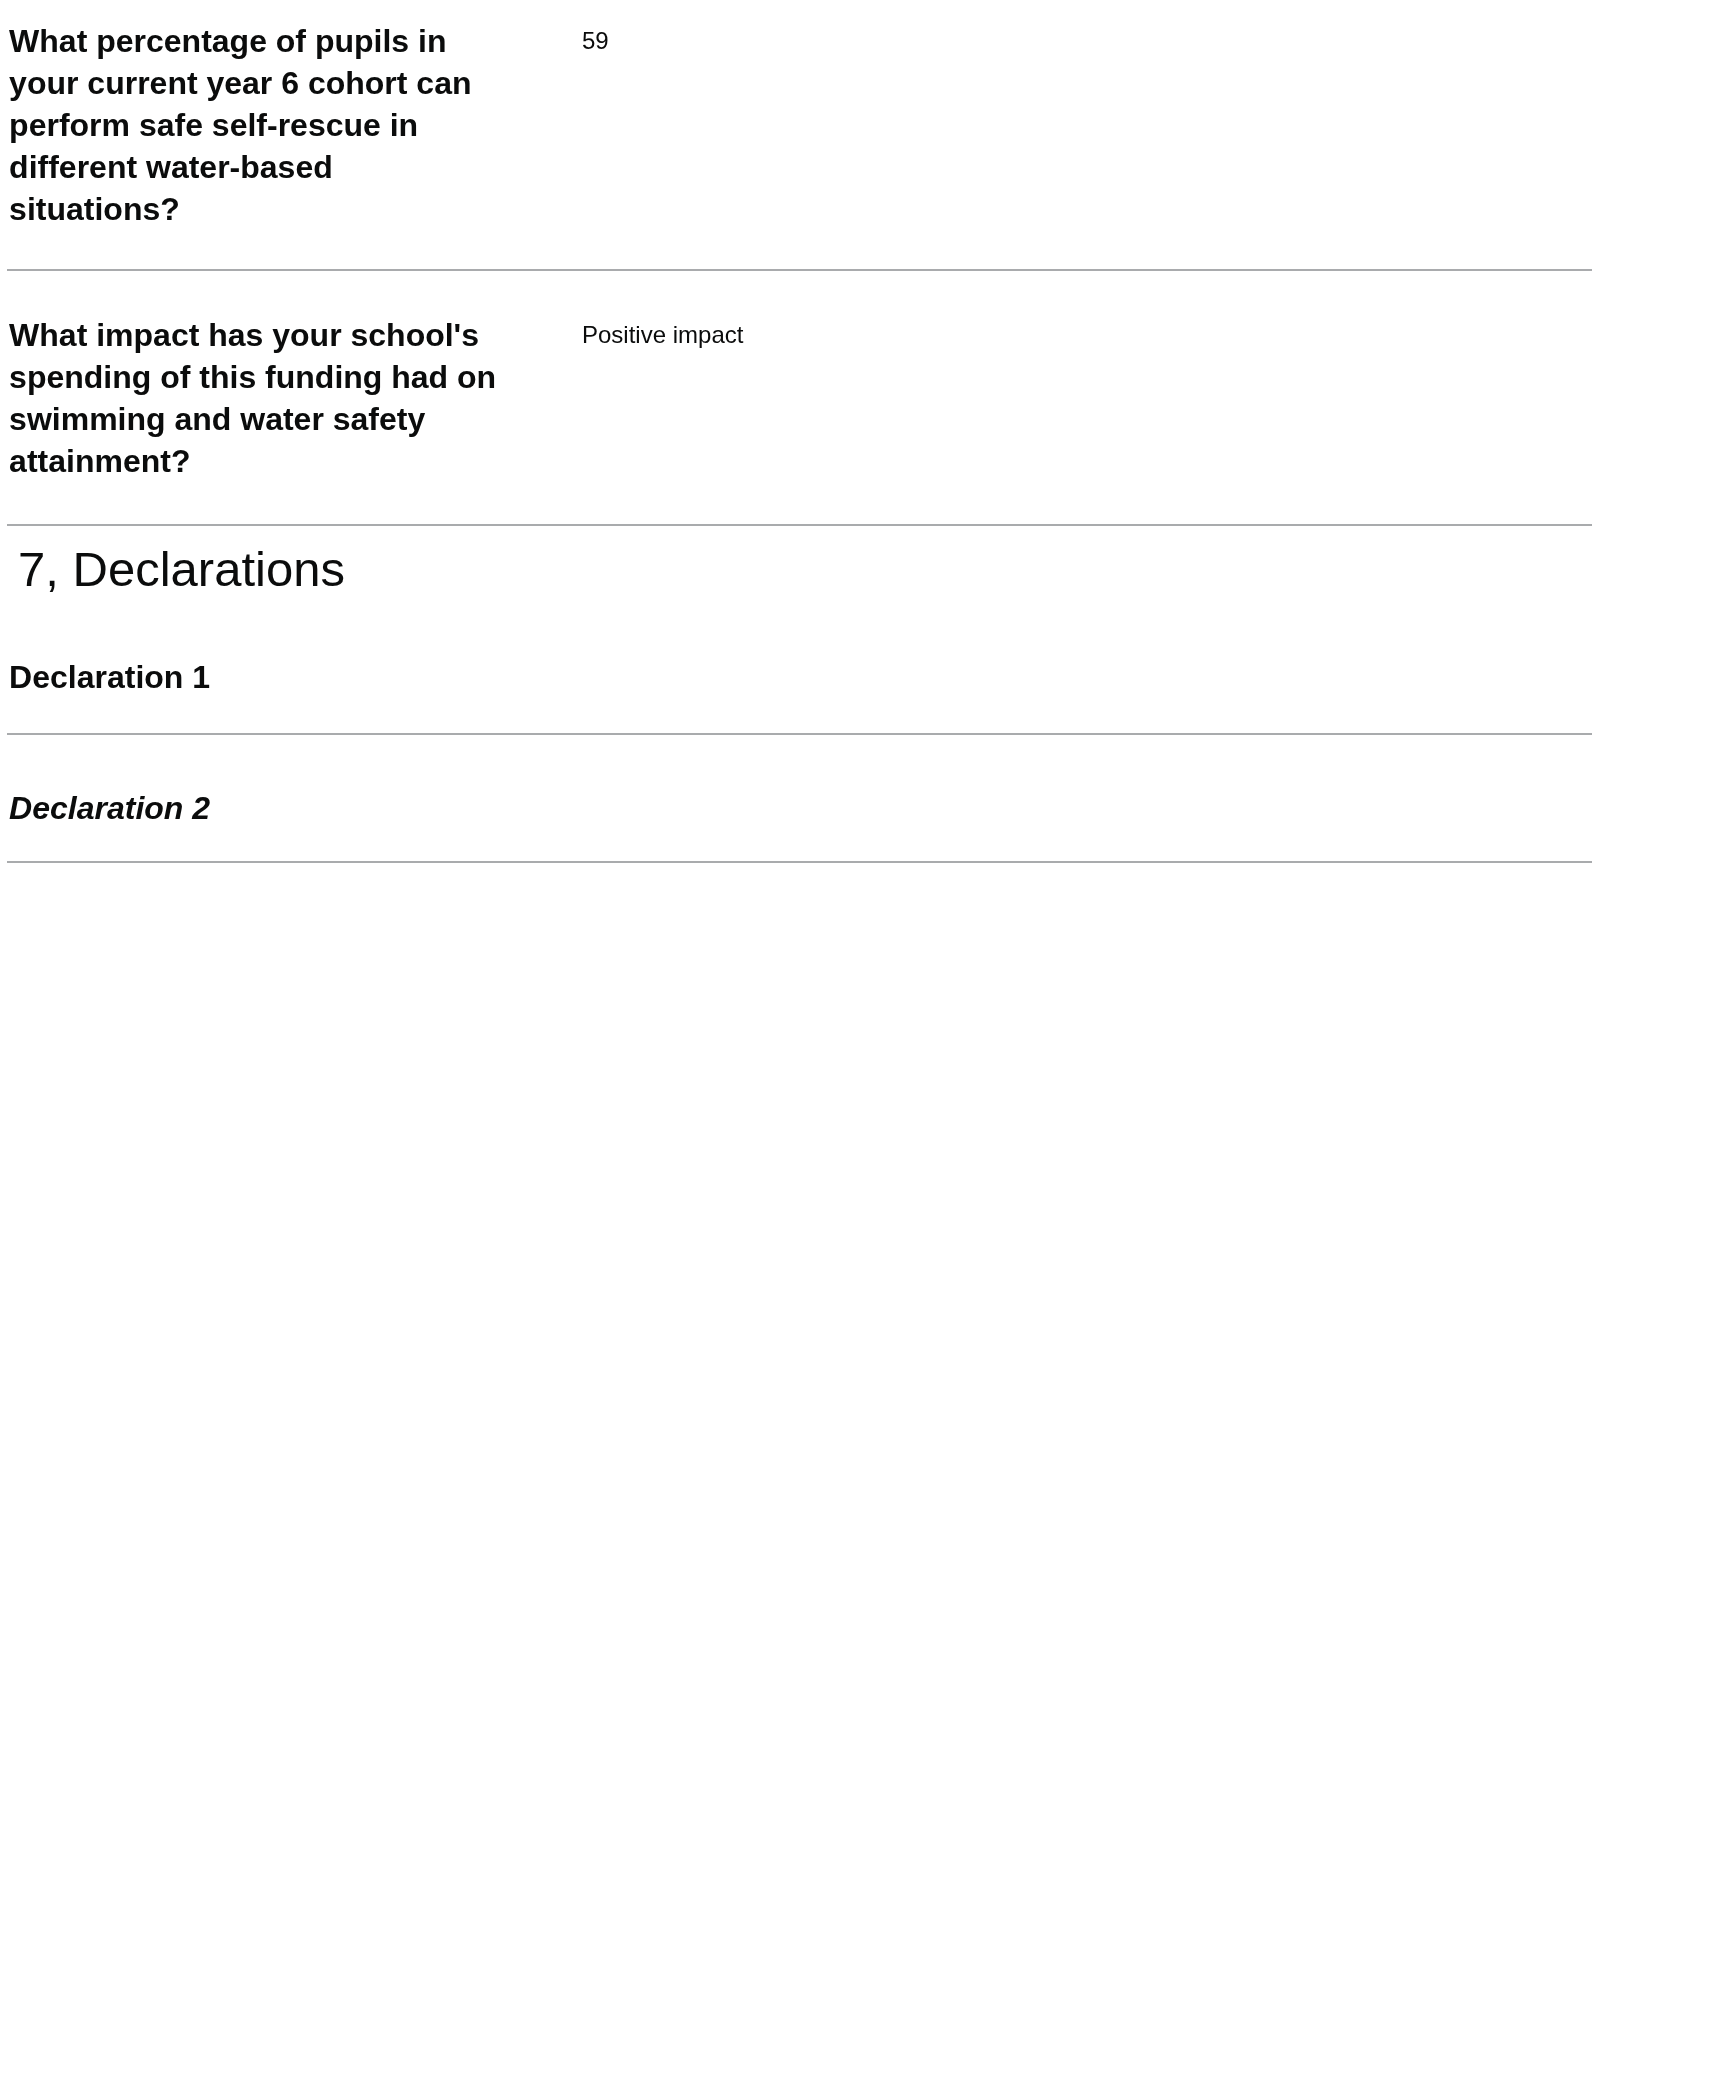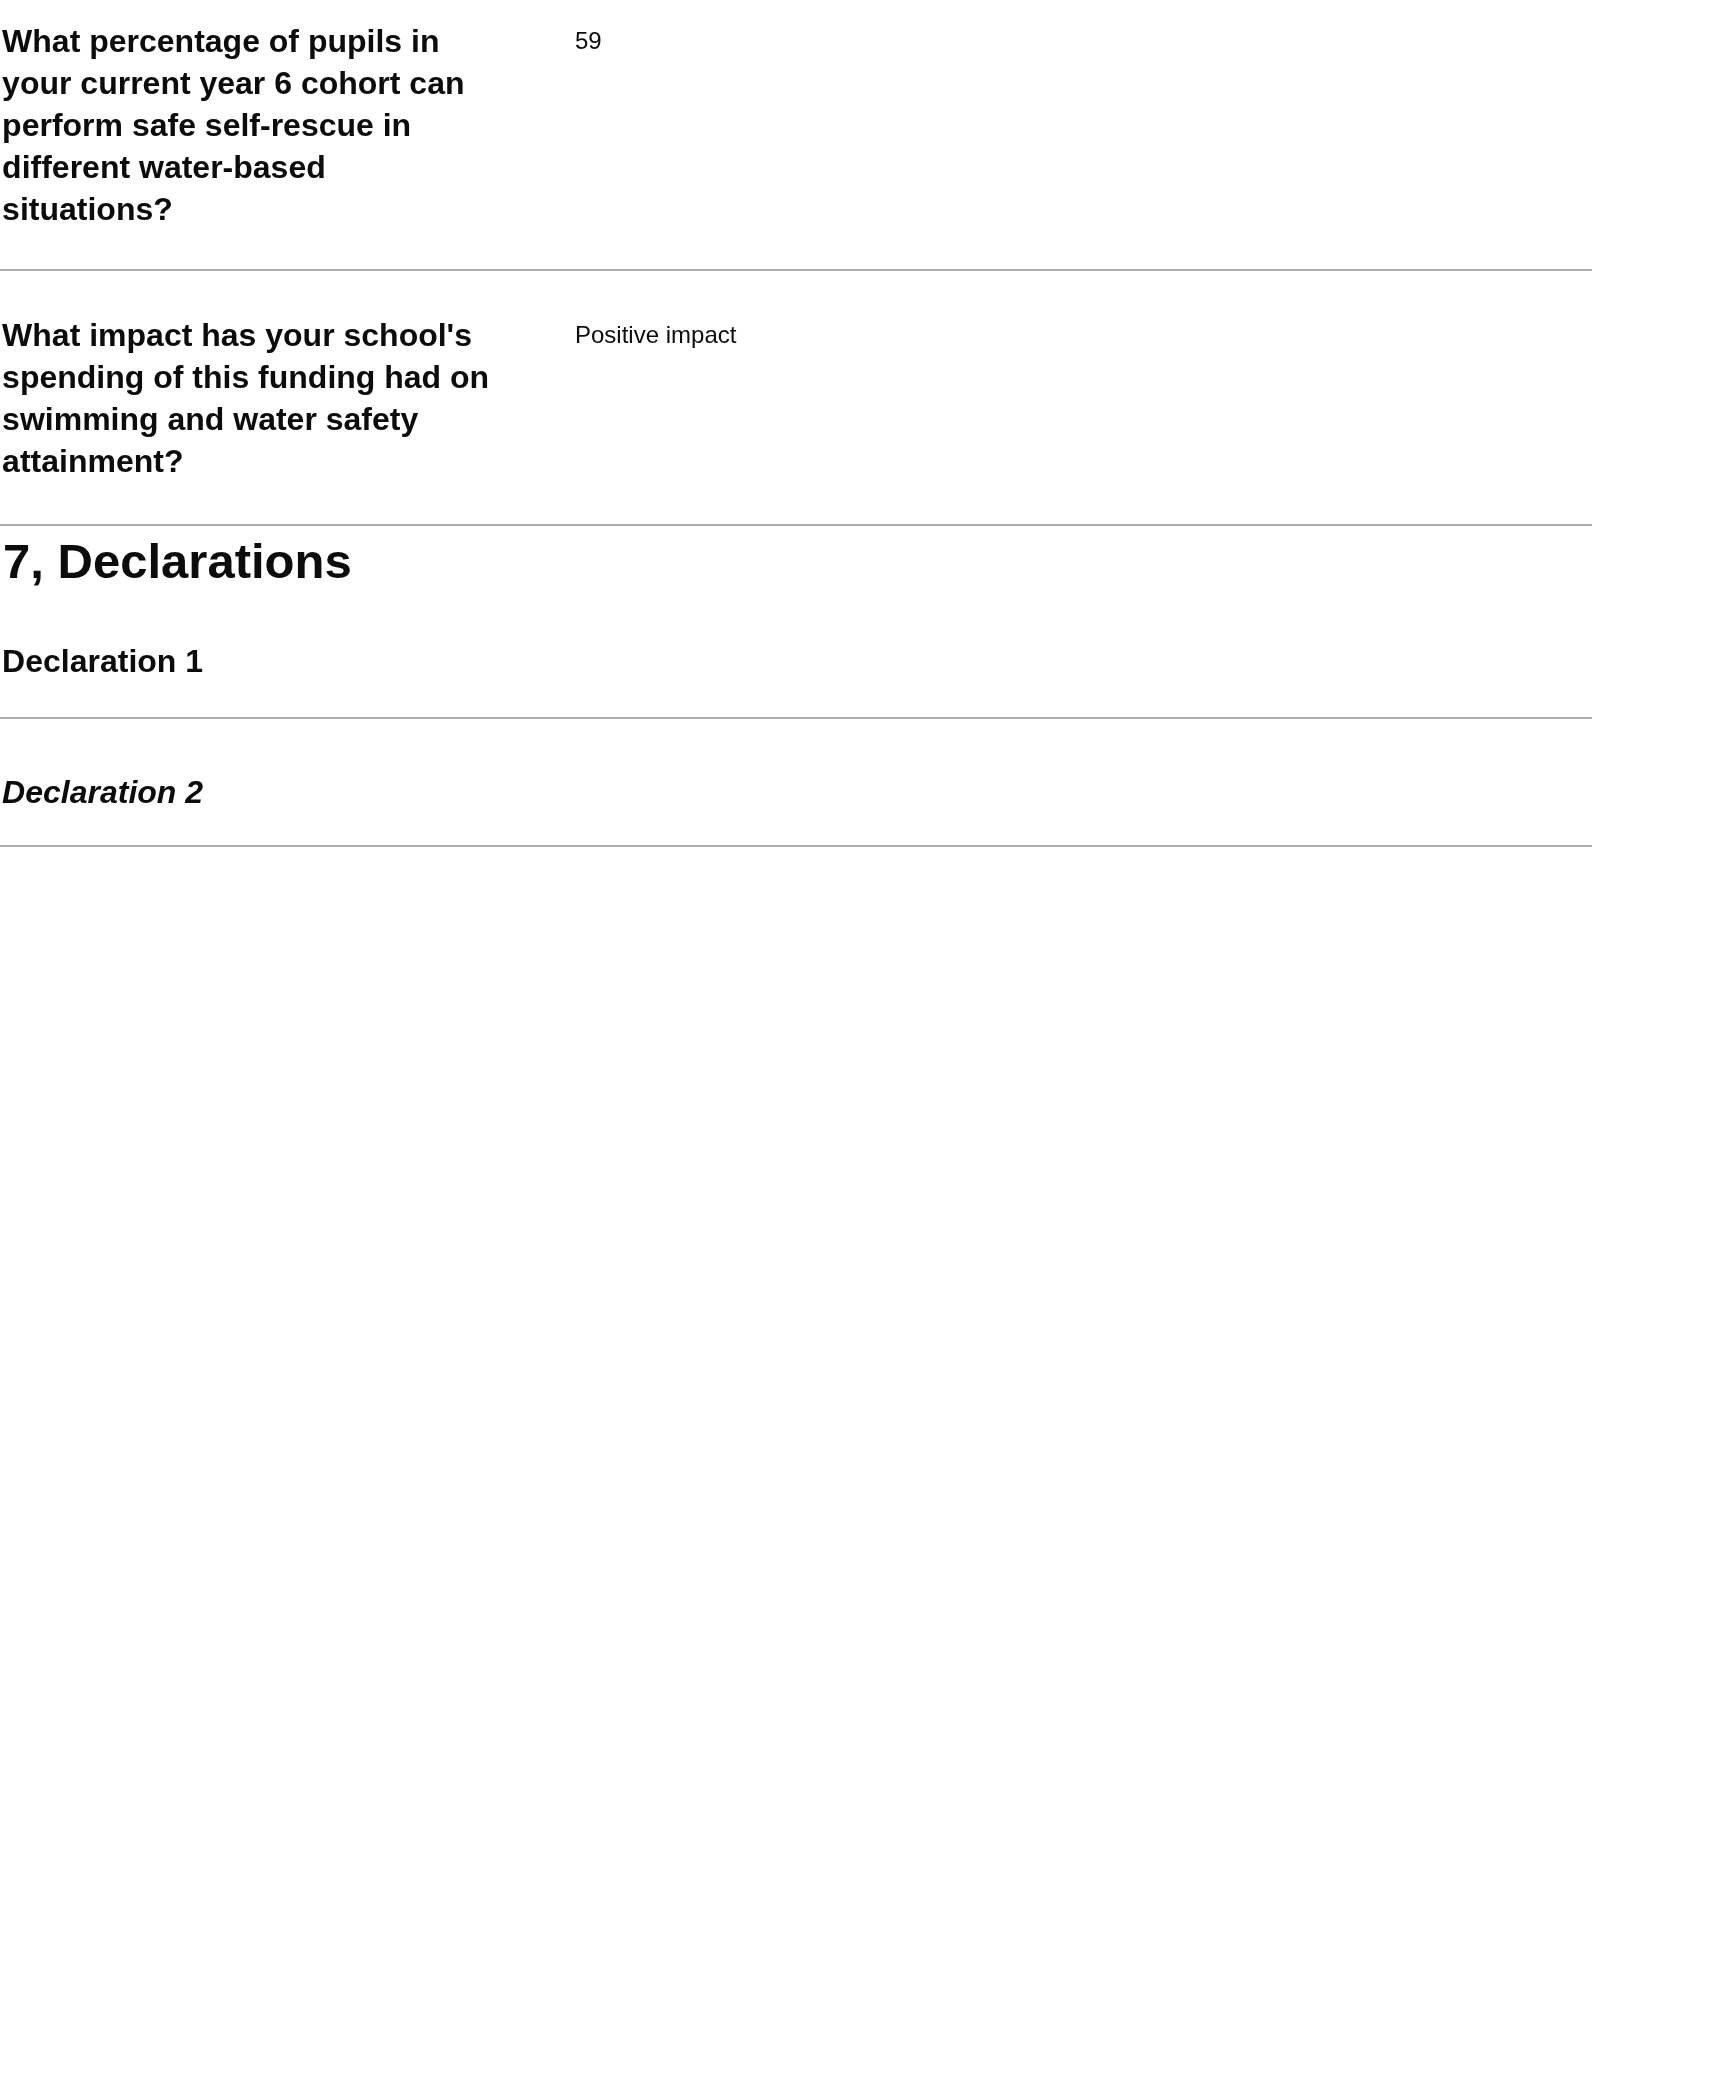--- a/index.html
+++ b/index.html
@@ -12,20 +12,21 @@
   body {
     width: 1731px;
     height: 2097px;
     background: var(--bg-color);
     color: var(--text-color);
     font-family: "Liberation Sans", sans-serif;
     overflow: hidden;
   }
   .content {
     width: 1592px;
+    padding-left: 7px;
   }
   .summary-row {
     display: grid;
     grid-template-columns: 575px 1fr;
     align-items: start;
     border-bottom: 2.1px solid var(--divider-color);
   }
   .row-key {
     font-size: 32px;
     line-height: 42px;
@@ -36,25 +37,25 @@
   .row-value {
     font-size: 24px;
     line-height: 42px;
     font-weight: normal;
   }
   .qrow-1 { padding: 19.6px 0 39px 0; }
   .qrow-2 { padding: 43px 0 42px 0; }
   .drow-1 { padding: 43px 0 35px 0; }
   .drow-2 { padding: 52px 0 32px 0; font-style: italic; }
   .section-heading {
-    margin: 1px;
+    margin: 9px;
     padding-left: 2.1px;
     font-size: 49px;
     line-height: 69px;
-    font-weight: bold;
+    font-weight: normal;
   }
 </style>
 </head>
 <body>
 
 <div class="content">
 
   <div class="summary-row qrow-1">
     <div class="row-key">What percentage of pupils in your current year 6 cohort can perform safe self-rescue in different water-based situations?</div>
     <div class="row-value">59</div>

